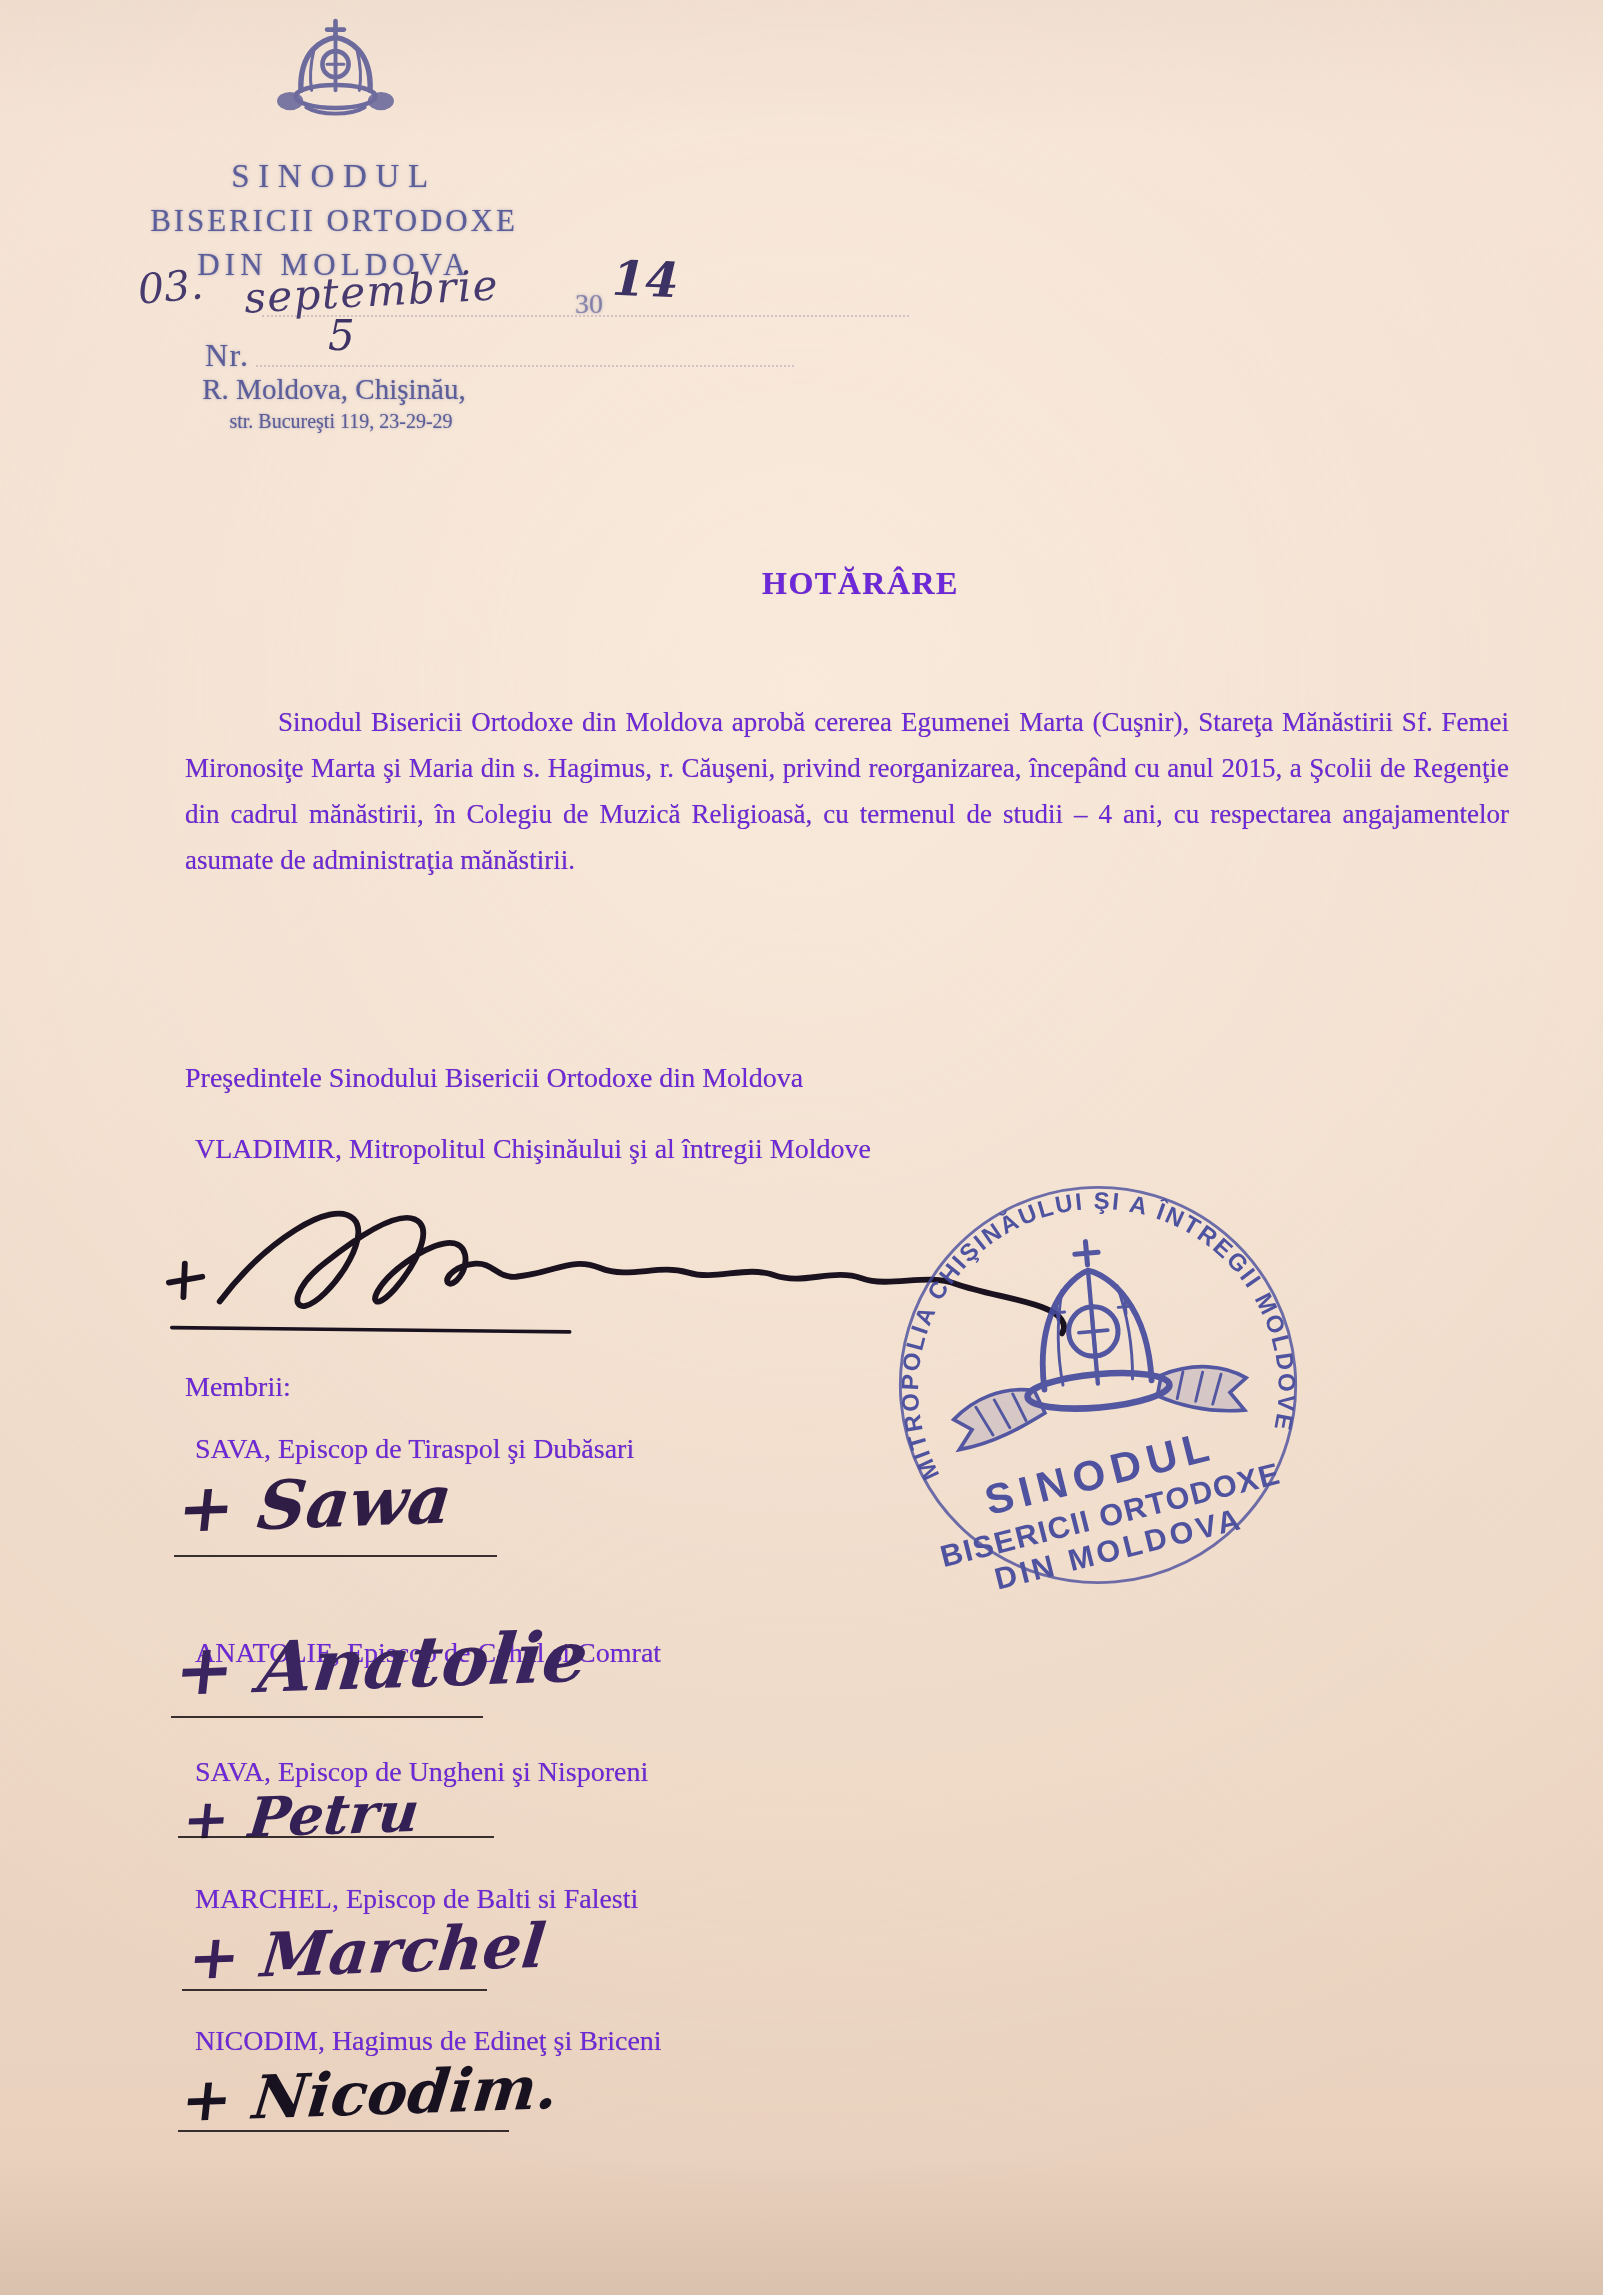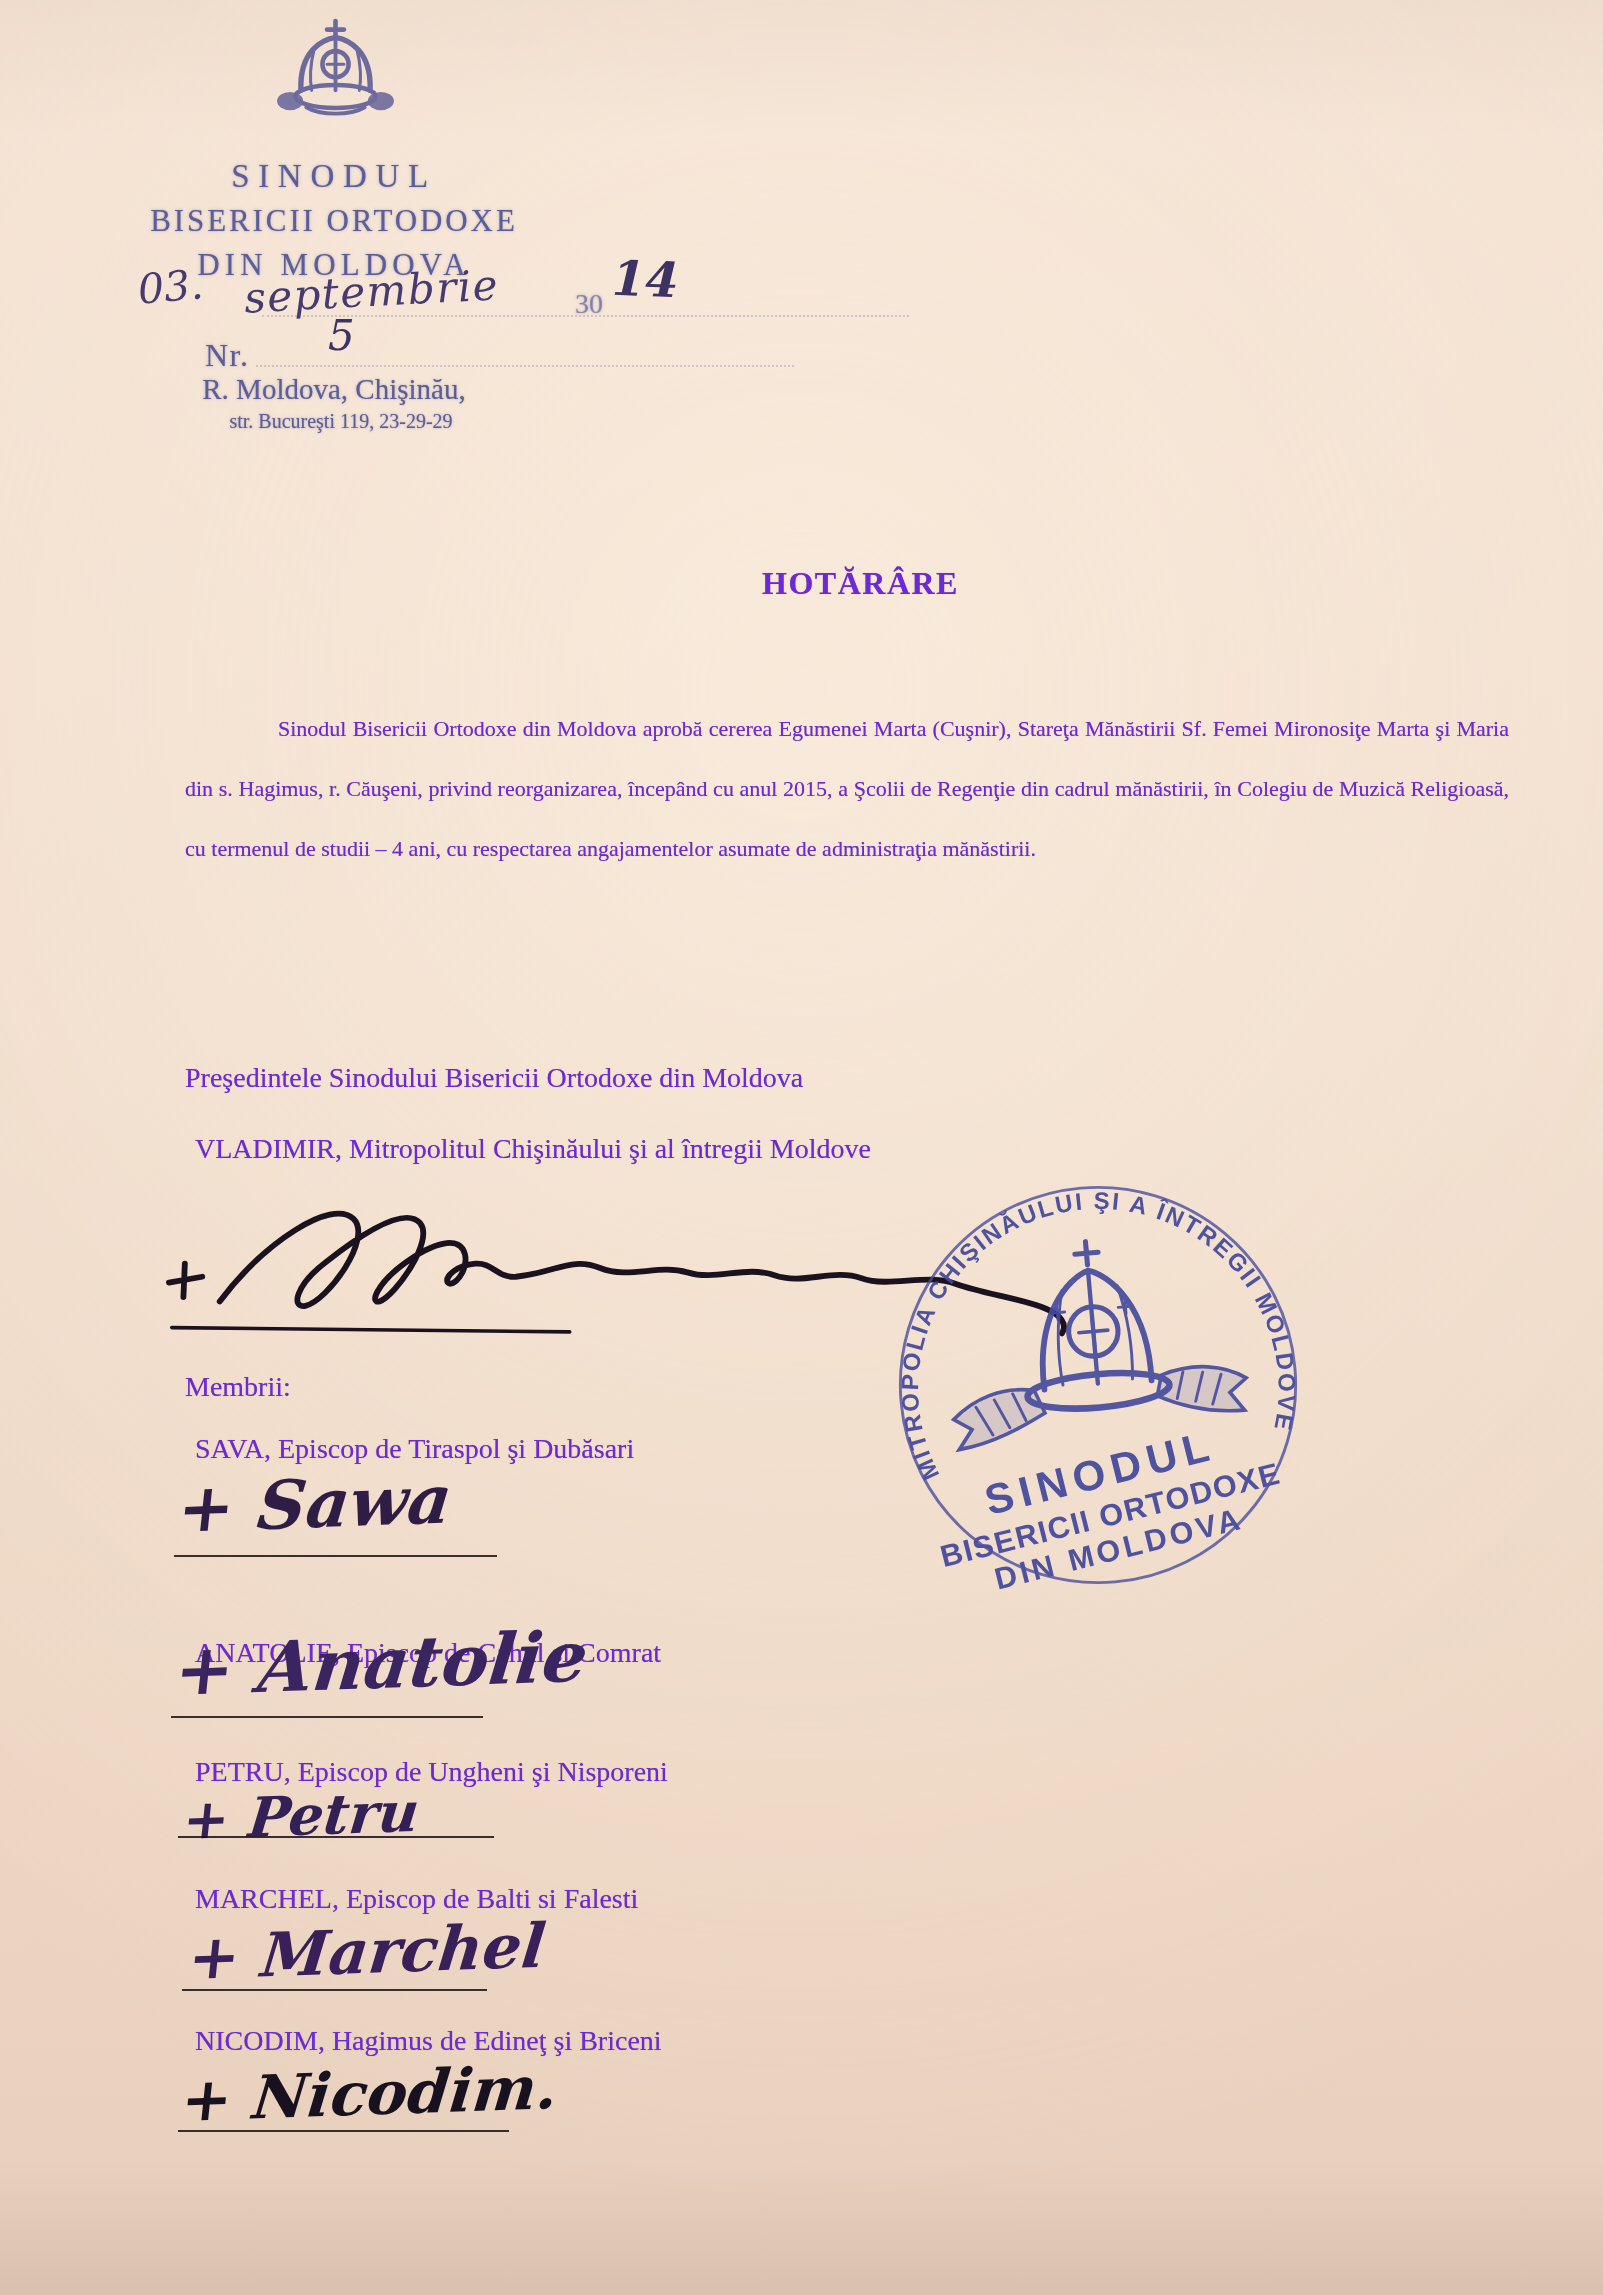--- a/index.html
+++ b/index.html
@@ -37,21 +37,21 @@
   .hand-day{left:138px;top:263px;font-size:41px;transform:rotate(-5deg);}
   .hand-month{left:244px;top:267px;font-size:42px;transform:rotate(-3deg);letter-spacing:1.5px;}
   .hand-year{left:612px;top:251px;font-size:48px;font-weight:bold;transform:rotate(2deg);color:#3d3264;}
   .print-year{left:575px;top:288px;font-size:28px;color:rgba(92,94,153,.50);}
   .hand-nr{left:328px;top:311px;font-size:42px;color:#3d3264;}
   
   .typed{color:#6d28d9;text-shadow:0 0 0.7px rgba(60,40,25,.45);}
   .title{left:185px;top:565px;width:1351px;text-align:center;font-size:32px;font-weight:bold;letter-spacing:1.5px;}
   .para{
     left:185px;top:699px;width:1324px;
-    font-size:22px;line-height:60px;text-align:justify;text-indent:93px;
+    font-size:27px;line-height:46px;text-align:justify;text-indent:93px;
   }
   .pres{left:185px;top:1062px;font-size:28px;}
   .presname{left:195px;top:1133px;font-size:28px;}
   .members-label{left:185px;top:1371px;font-size:28px;}
   .mname{font-size:28px;white-space:nowrap;}
   
   .handsig{
     font-family:"DejaVu Serif", serif;font-style:italic;font-weight:600;
     white-space:nowrap;transform:skewX(-8deg) rotate(-2deg);transform-origin:left bottom;
   }
@@ -171,21 +171,21 @@
 <div class="abs typed members-label">Membrii:</div>
 
 <div class="abs typed mname" style="left:195px;top:1433px;">SAVA, Episcop de Tiraspol şi Dubăsari</div>
 <div class="abs handsig" style="left:174px;top:1469px;font-size:67px;color:#301d45;">+ Sawa</div>
 <div class="abs sigline" style="left:174px;top:1555px;width:323px;"></div>
 
 <div class="abs typed mname" style="left:195px;top:1597px;margin-top:40px;">ANATOLIE, Episcop de Cahul şi Comrat</div>
 <div class="abs handsig" style="left:171px;top:1629px;font-size:70px;color:#3a2560;">+ Anatolie</div>
 <div class="abs sigline" style="left:171px;top:1716px;width:312px;"></div>
 
-<div class="abs typed mname" style="left:195px;top:1756px;">PETRU, Episcop de Ungheni şi Nisporeni</div>
+<div class="abs typed mname" style="left:195px;top:1756px;">SAVA, Episcop de Ungheni şi Nisporeni</div>
 <div class="abs handsig" style="left:180px;top:1787px;font-size:55px;color:#332055;">+ Petru</div>
 <div class="abs sigline" style="left:178px;top:1836px;width:316px;"></div>
 
 <div class="abs typed mname" style="left:195px;top:1883px;">MARCHEL, Episcop de Balti si Falesti</div>
 <div class="abs handsig" style="left:185px;top:1922px;font-size:61px;color:#3a2058;">+ Marchel</div>
 <div class="abs sigline" style="left:182px;top:1989px;width:305px;"></div>
 
 <div class="abs typed mname" style="left:195px;top:2025px;">NICODIM, Hagimus de Edineţ şi Briceni</div>
 <div class="abs handsig" style="left:178px;top:2065px;font-size:60px;color:#171120;">+ Nicodim.</div>
 <div class="abs sigline" style="left:178px;top:2130px;width:331px;"></div>

